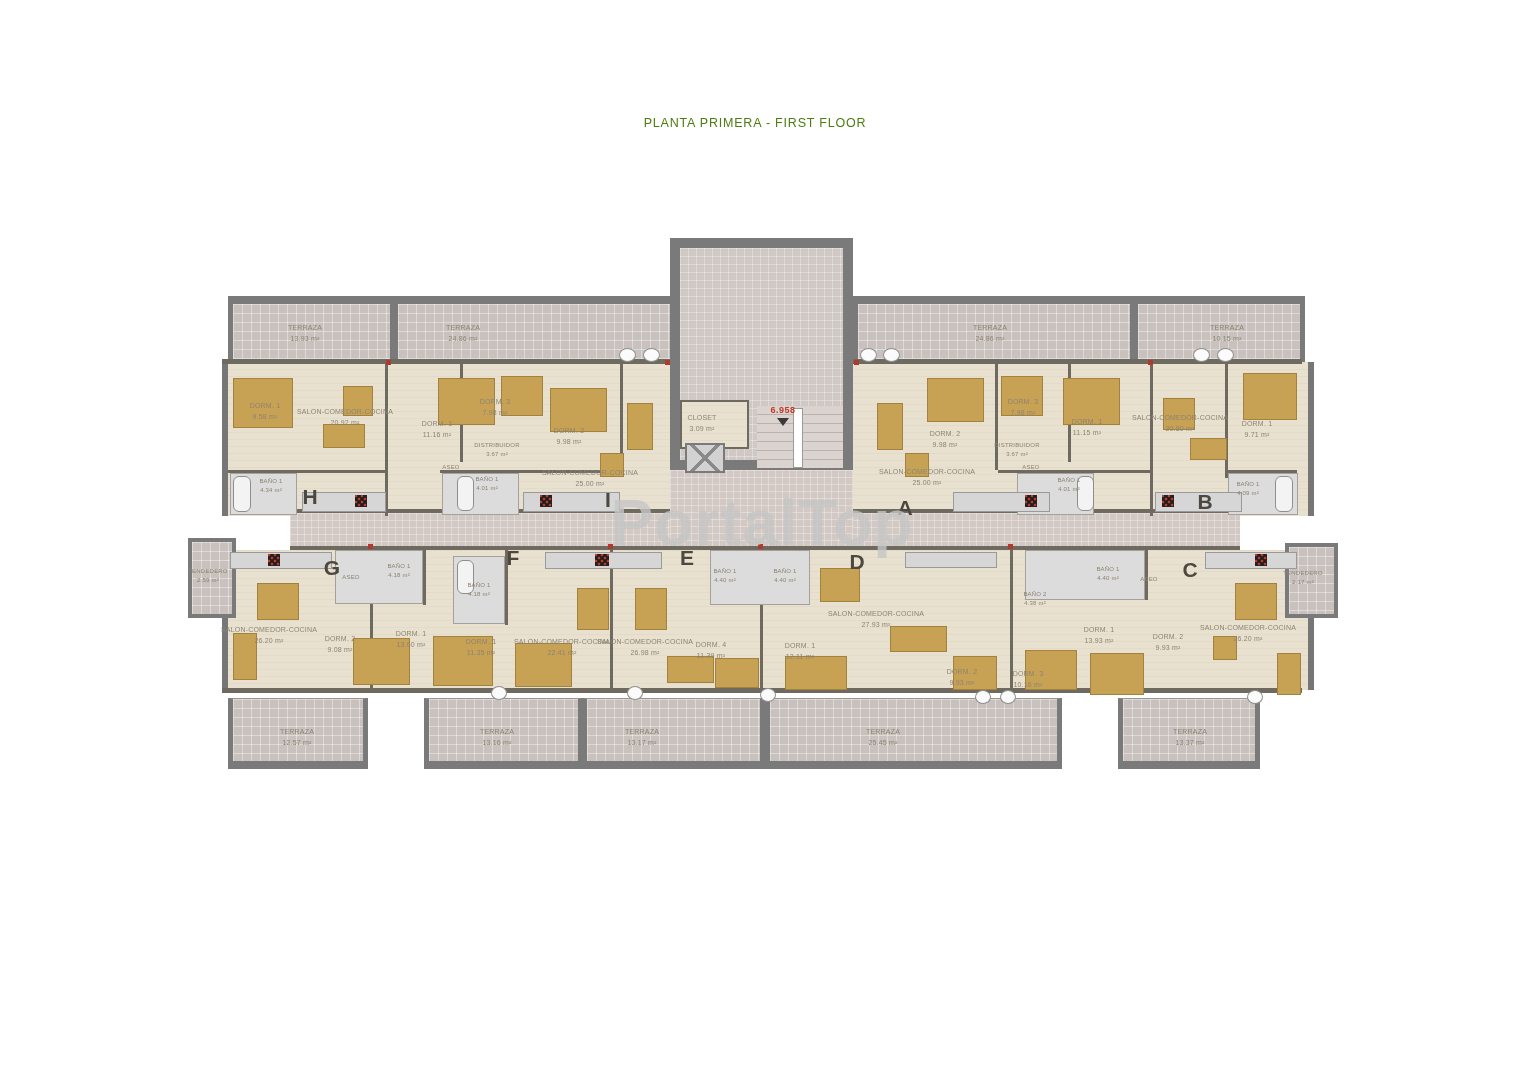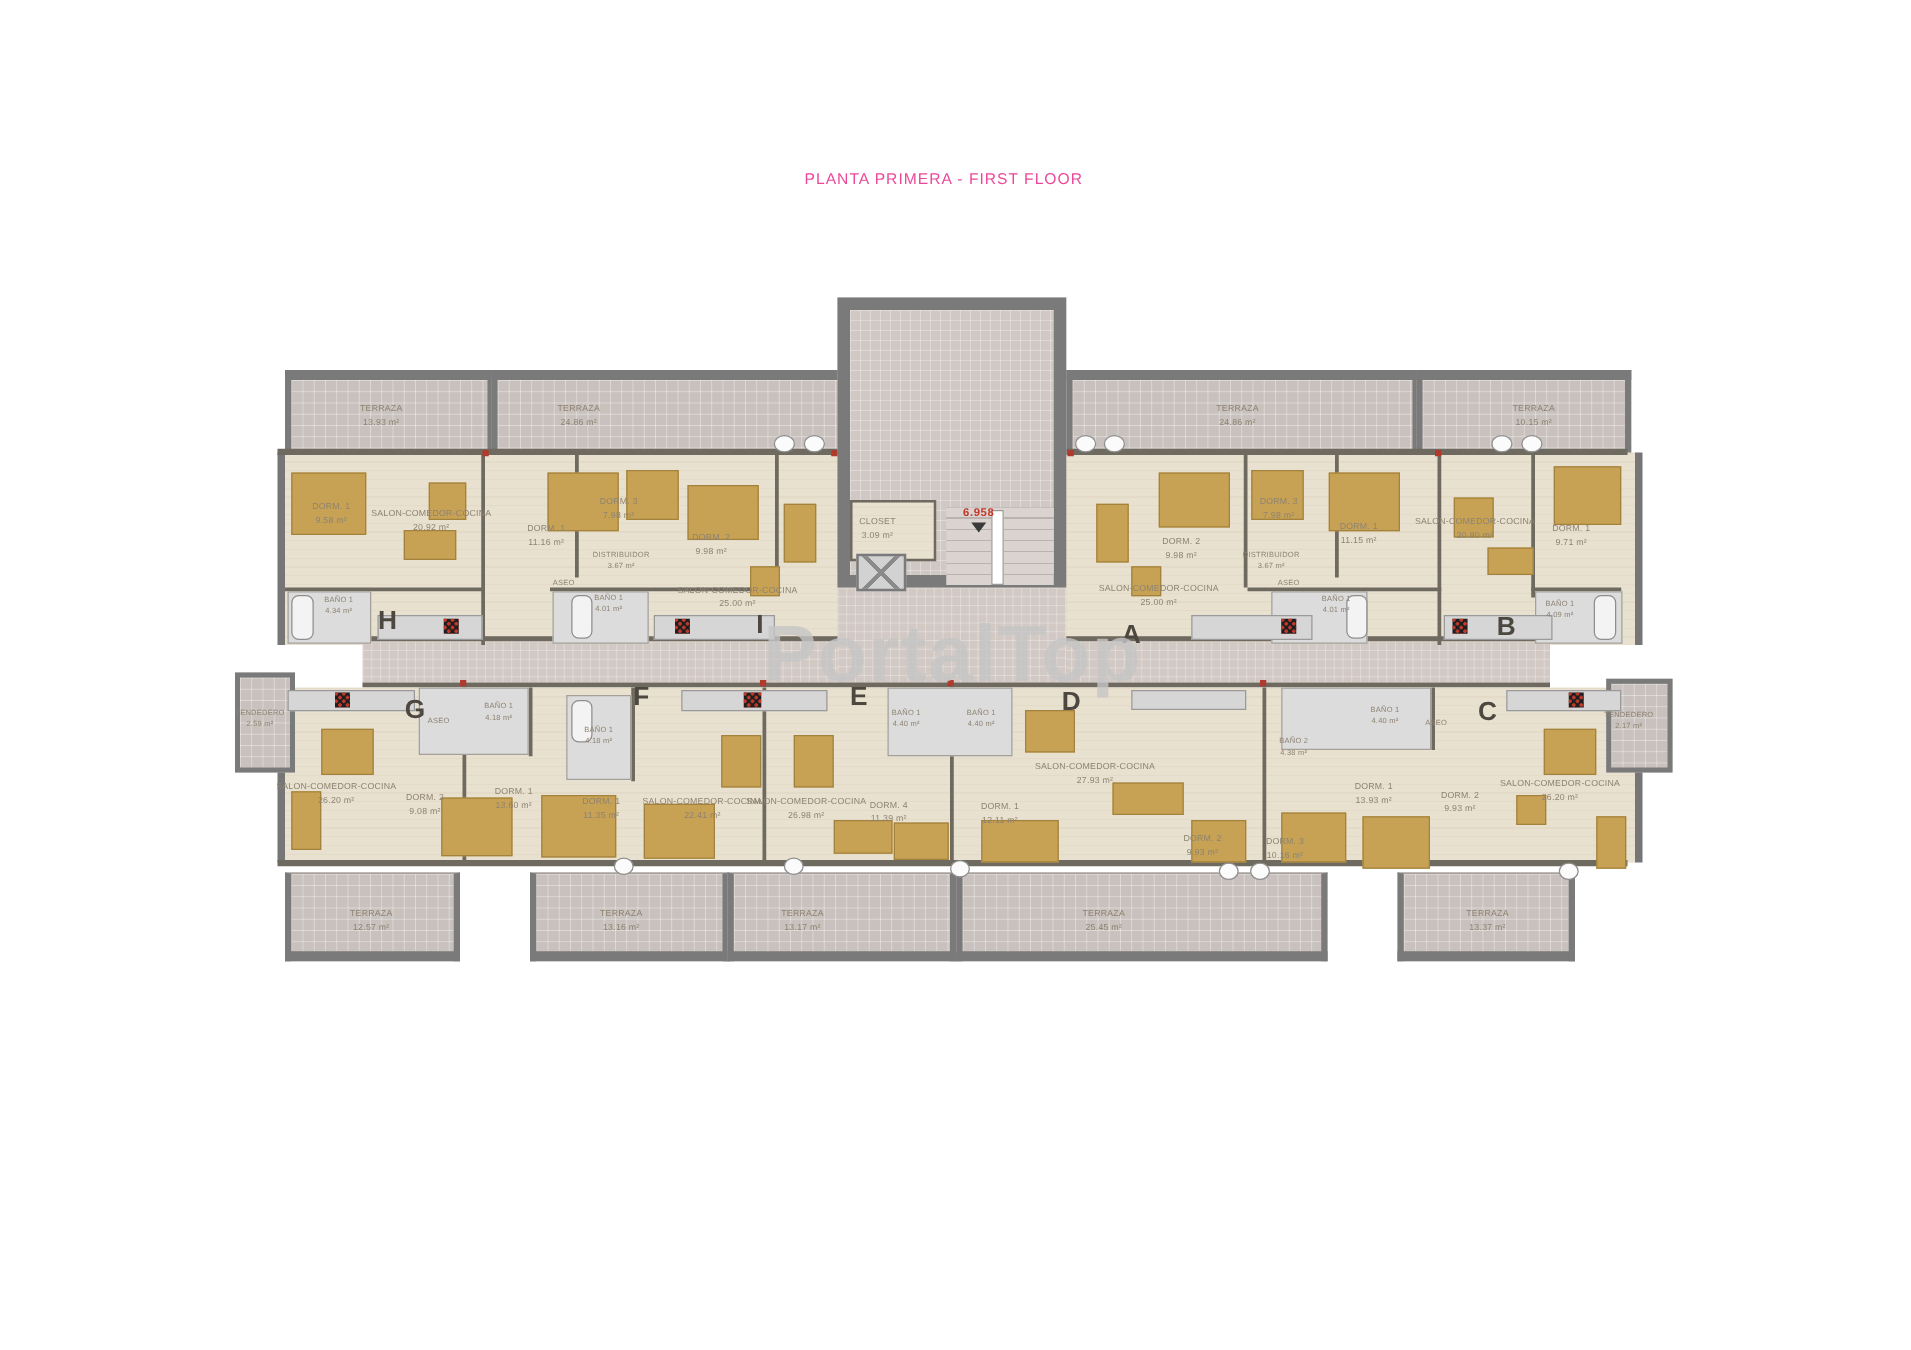--- a/index.html
+++ b/index.html
@@ -1,19 +1,19 @@
 <!DOCTYPE html>
 <html><head>
 <meta charset="utf-8">
 <style>
   html,body{margin:0;padding:0;background:#ffffff;}
   .page{position:relative;width:1529px;height:1080px;background:#fff;overflow:hidden;
         font-family:"Liberation Sans",sans-serif;}
-  .title{position:absolute;left:755px;top:136px;transform:translateX(-50%);
-         color:#ec4899;font-size:12.5px;letter-spacing:.8px;white-space:nowrap;}
+  .title{position:absolute;left:755px;top:116px;transform:translateX(-50%);
+         color:#4d7c0f;font-size:12.5px;letter-spacing:.8px;white-space:nowrap;}
   .plan{position:absolute;left:205px;top:238px;width:1125px;height:528px;}
   
   .terr{position:absolute;background-color:#c8c1bd;
         background-image:linear-gradient(rgba(255,255,255,.38) 1px,transparent 1px),
                          linear-gradient(90deg,rgba(255,255,255,.38) 1px,transparent 1px);
         background-size:9px 9px;}
   .terr.t{border:5px solid #7a7a7a;border-top-width:8px;border-bottom:1px solid #9b948f;}
   .terr.b{border:5px solid #7a7a7a;border-bottom-width:8px;border-top:1px solid #9b948f;}
   .floor{position:absolute;background:repeating-linear-gradient(0deg,#e9e1cf 0 6px,#e3dbc7 6px 7px);
          border-left:6px solid #767676;border-right:6px solid #767676;}

